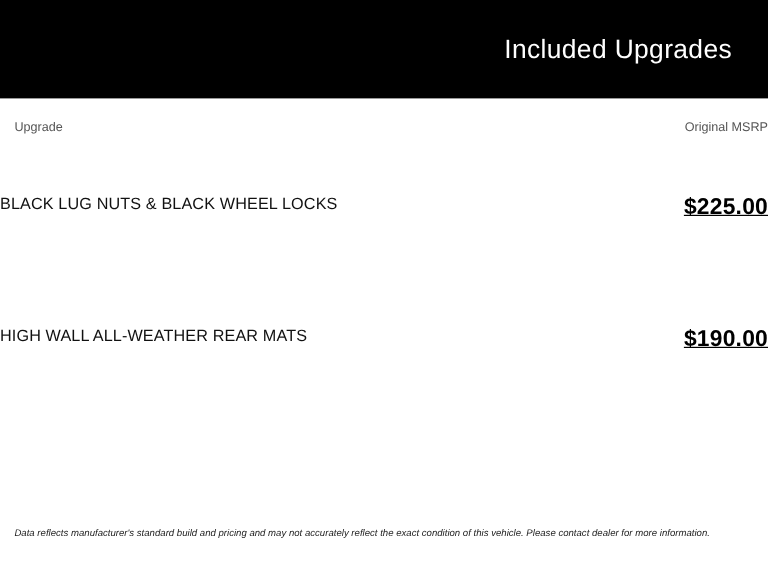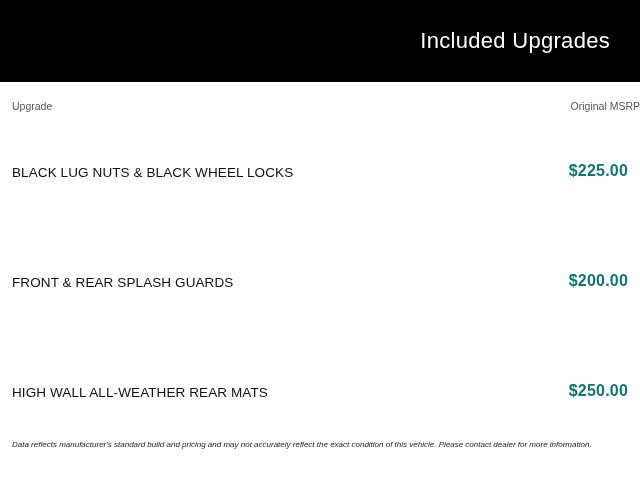--- a/index.html
+++ b/index.html
@@ -63,35 +63,36 @@
   .row {
     position: relative;
     height: 110px;
   }
   .row-inner {
     position: absolute;
     top: 22px;
     left: 0;
     right: 0;
     display: flex;
-    align-items: flex-end;
+    align-items: flex-start;
     justify-content: space-between;
-    padding: 0 12px;
+    padding: 0 0;
   }
   .row-label {
     font-size: 13.5px;
     color: #111111;
     font-weight: 400;
     letter-spacing: 0.1px;
   }
   .row-price {
-    font-size: 16px;
-    color: #0f766e;
+    font-size: 19px;
+    color: #000000;
     font-weight: bold;
     letter-spacing: 0.2px;
+    text-decoration: underline;
   }
   .footnote {
     position: absolute;
     left: 12px;
     right: 28px;
     bottom: 30px;
     font-size: 8px;
     font-style: italic;
     color: #222222;
     line-height: 1.3;
@@ -113,31 +114,25 @@
 
     <div class="rows">
 
       <div class="row">
         <div class="row-inner">
           <div class="row-label">BLACK LUG NUTS &amp; BLACK WHEEL LOCKS</div>
           <div class="row-price">$225.00</div>
         </div>
       </div>
 
-      <div class="row">
-        <div class="row-inner">
-          <div class="row-label">FRONT &amp; REAR SPLASH GUARDS</div>
-          <div class="row-price">$200.00</div>
-        </div>
-      </div>
 
       <div class="row">
         <div class="row-inner">
           <div class="row-label">HIGH WALL ALL-WEATHER REAR MATS</div>
-          <div class="row-price">$250.00</div>
+          <div class="row-price">$190.00</div>
         </div>
       </div>
 
     </div>
 
     <div class="footnote">Data reflects manufacturer's standard build and pricing and may not accurately reflect the exact condition of this vehicle. Please contact dealer for more information.</div>
 
   </div>
 </div>
 

